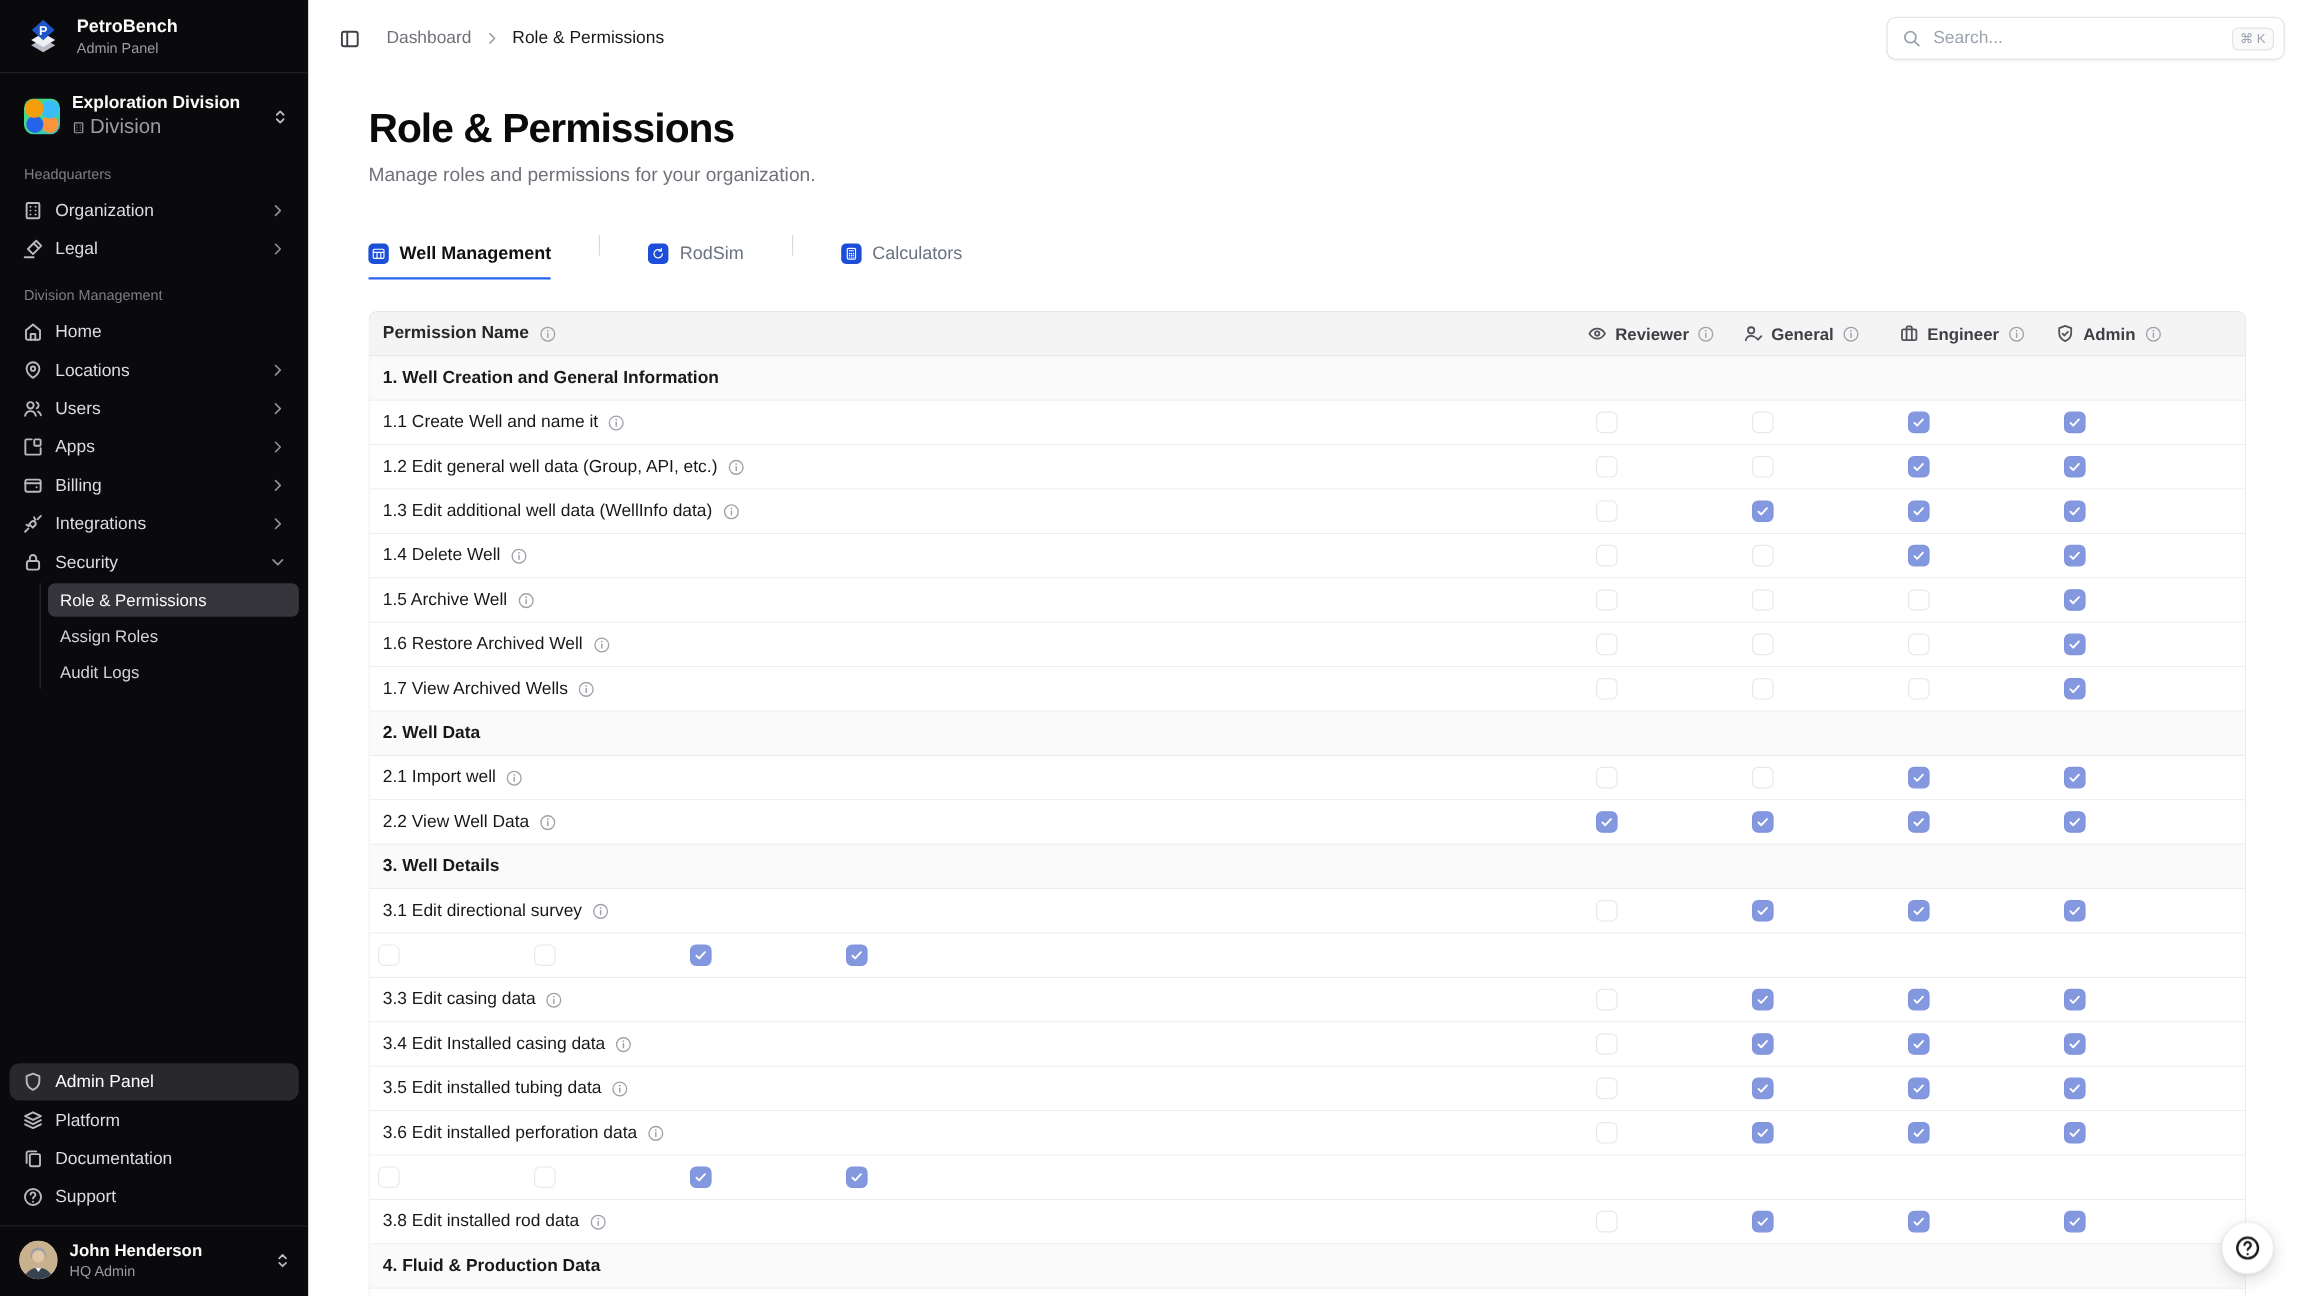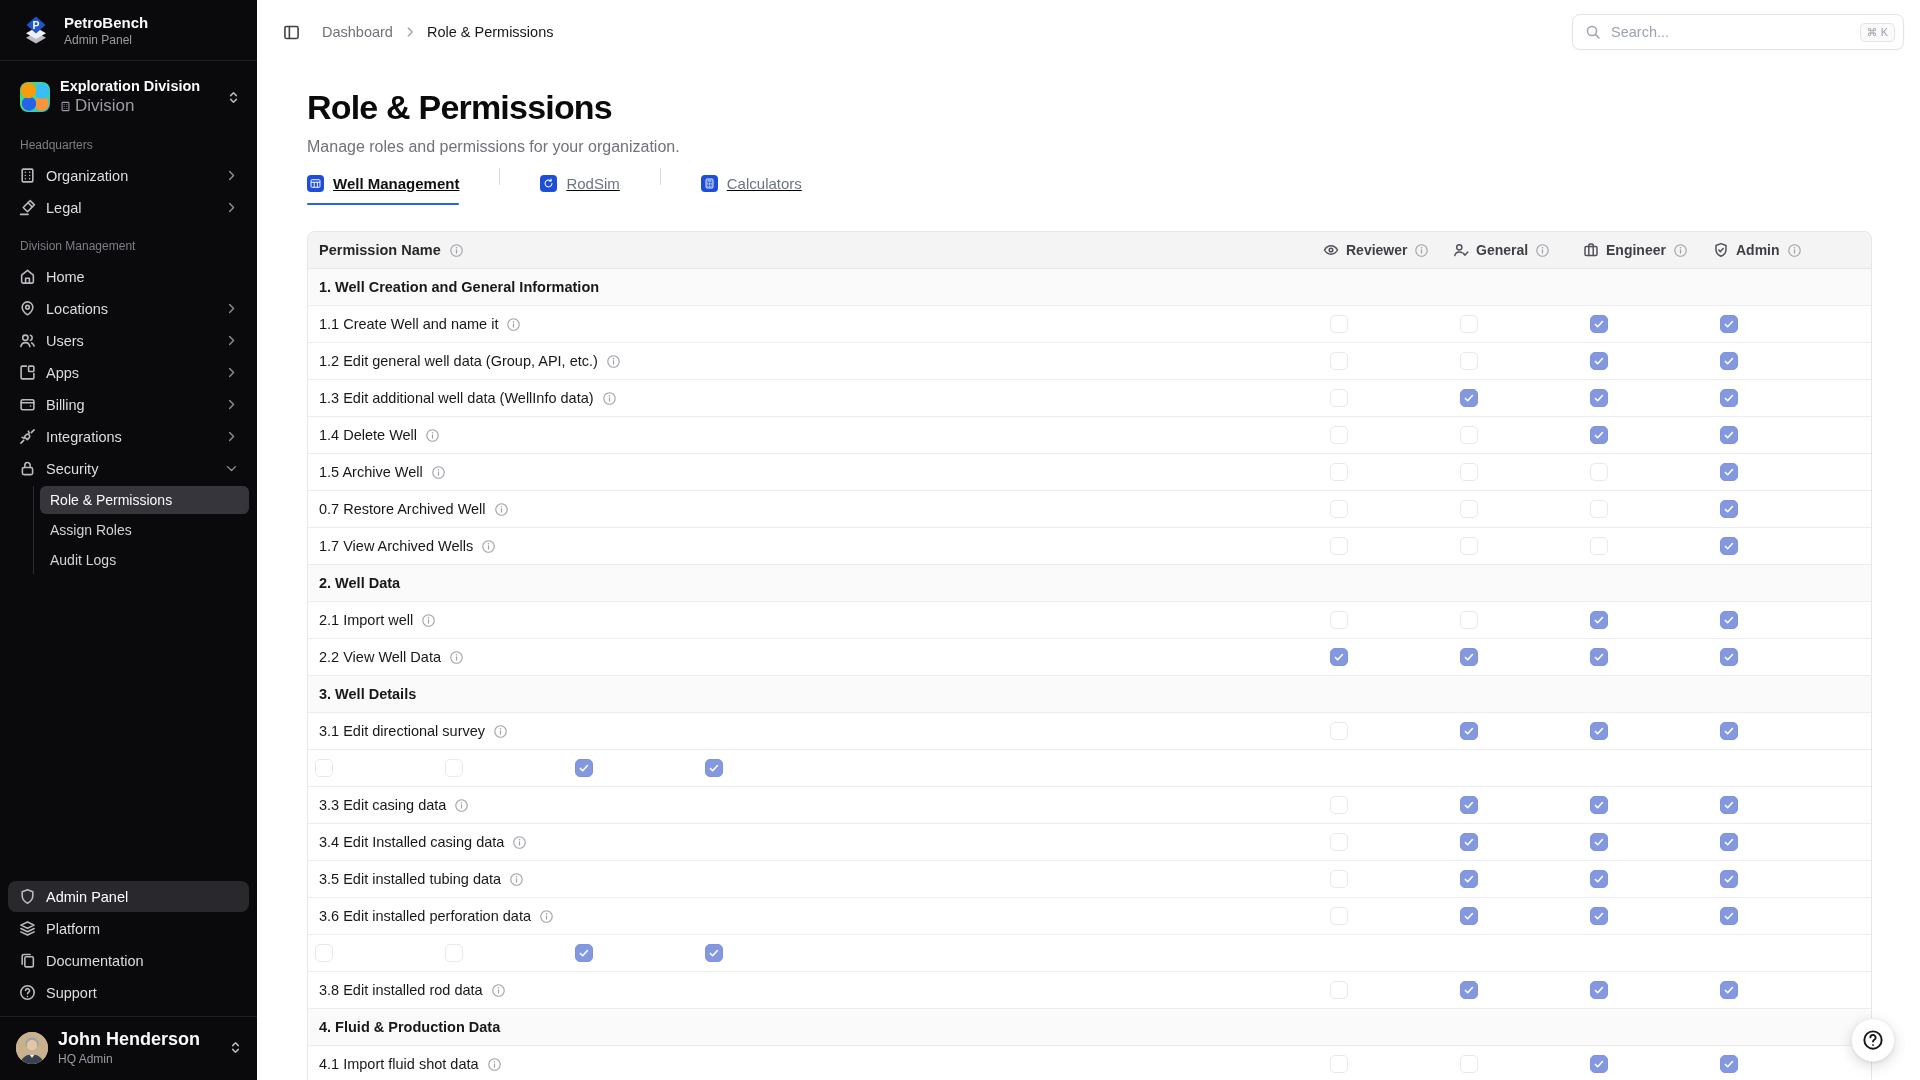--- a/index.html
+++ b/index.html
@@ -29,42 +29,42 @@
   .side-item .chev { margin-left:auto; color:#8e8e96; }
   .icn { display:inline-flex; align-items:center; justify-content:center; color:#b9b9c0; }
   .icn svg { display:block; }
   .side-sub { margin:2px 8px 2px 33px; border-left:1px solid #2c2c31; padding-left:6px; }
   .side-sub-item { padding:6px 10px; margin:2px 0; border-radius:6px; font-size:14px; color:#d2d2d8; cursor:pointer; }
   .side-sub-item.active { background:#35353b; color:#fafafa; }
   .side-footer { margin-top:auto; padding-bottom:0; }
   .user-row { border-top:1px solid #202024; margin-top:8px; padding:12px 14px 14px 16px; display:flex; align-items:center; gap:10px; cursor:pointer; }
   .avatar { width:32px; height:32px; border-radius:50%; overflow:hidden; flex:0 0 32px; background:#c9b18f; }
   .user-txt { display:flex; flex-direction:column; gap:2px; flex:1; }
-  .user-name { font-size:18px; font-weight:700; color:#fafafa; }
+  .user-name { font-size:14px; font-weight:700; color:#fafafa; }
   .user-role { font-size:12px; color:#9b9ba3; }
 
   
   .main { flex:1; background:#fff; position:relative; }
   .topbar { height:64px; display:flex; align-items:center; padding:0 16px 0 26px; }
   .toggle-btn { color:#3f3f46; cursor:pointer; display:flex; }
   .crumbs { display:flex; align-items:center; margin-left:22px; font-size:14.5px; }
   .crumb-muted { color:#71717a; cursor:pointer; }
   .crumb-sep { color:#a1a1aa; margin:0 10px; display:flex; }
   .crumb-cur { color:#18181b; }
   .search { margin-left:auto; width:332px; height:36px; border:1px solid #e4e4e7; border-radius:8px; display:flex; align-items:center; padding:0 8px 0 12px; background:#fff; box-shadow:0 1px 2px rgba(0,0,0,.03); }
   .search .icn { color:#9ca3af; }
   .search input { border:0; outline:0; flex:1; font-size:14.5px; margin-left:10px; color:#18181b; font-family:"Liberation Sans",sans-serif; background:transparent; }
   .search input::placeholder { color:#9ca3af; }
   .kbd { border:1px solid #e4e4e7; background:#fafafa; border-radius:5px; padding:2px 6px; font-size:11px; color:#9ca3af; white-space:nowrap; }
 
   .content { padding:24px 48px 0 50px; }
   .page-title { font-size:34px; font-weight:700; color:#0a0a0c; letter-spacing:-0.8px; }
   .page-sub { font-size:16px; color:#71717a; margin-top:11px; }
 
-  .tabs { display:flex; align-items:flex-start; margin-top:12px; height:30px;text-decoration:underline; }
+  .tabs { display:flex; align-items:flex-start; margin-top:40px; height:30px; }
   .tab { display:flex; align-items:center; gap:9px; font-size:15px; color:#6b7280; cursor:pointer; position:relative; height:30px; }
   .tab.active { color:#111114; font-weight:700; }
   .tab.active::after { content:""; position:absolute; left:0; right:0; bottom:-7px; height:2px; background:#2563eb; border-radius:1px; }
   .tab-ic { width:17px; height:17px; border-radius:4px; background:#1d4ed8; display:flex; align-items:center; justify-content:center; flex:0 0 17px; }
   .tab-sep { width:1px; height:17px; background:#d9d9de; margin:0 40px; }
 
   .ptable { margin-top:33px; border:1px solid #e7e7ea; border-bottom:0; border-radius:8px 8px 0 0; overflow:hidden; }
   .roles { display:flex; padding-right:28px; }
   .role-cell { width:130px; flex:0 0 130px; display:flex; align-items:center; }
   .t-head { display:flex; align-items:center; height:37px; background:#f4f4f5; border-bottom:1px solid #e7e7ea; }
@@ -629,21 +629,21 @@
                   <span class="cbx on">
                     <svg width="12" height="12" viewBox="0 0 16 16">
                       <path d="M3.2 8.6l3 3 6.4-6.9" stroke="#fff" stroke-width="2.1" fill="none" stroke-linecap="round" stroke-linejoin="round"></path>
                     </svg>
                   </span>
                 </div>
               </div>
             </div>
             <div class="t-row">
               <div class="t-name">
-                <span>0.7 Restore Archived Well</span>
+                <span>1.6 Restore Archived Well</span>
                 <span class="info-ic">
                   <svg width="15" height="15" viewBox="0 0 16 16" fill="none">
                     <circle cx="8" cy="8" r="6.1" stroke="currentColor" stroke-width="1.2"></circle>
                     <path d="M8 7.3v3.4" stroke="currentColor" stroke-width="1.3" stroke-linecap="round"></path>
                     <circle cx="8" cy="5" r="0.8" fill="currentColor"></circle>
                   </svg>
                 </span>
               </div>
               <div class="roles">
                 <div class="role-cell">

